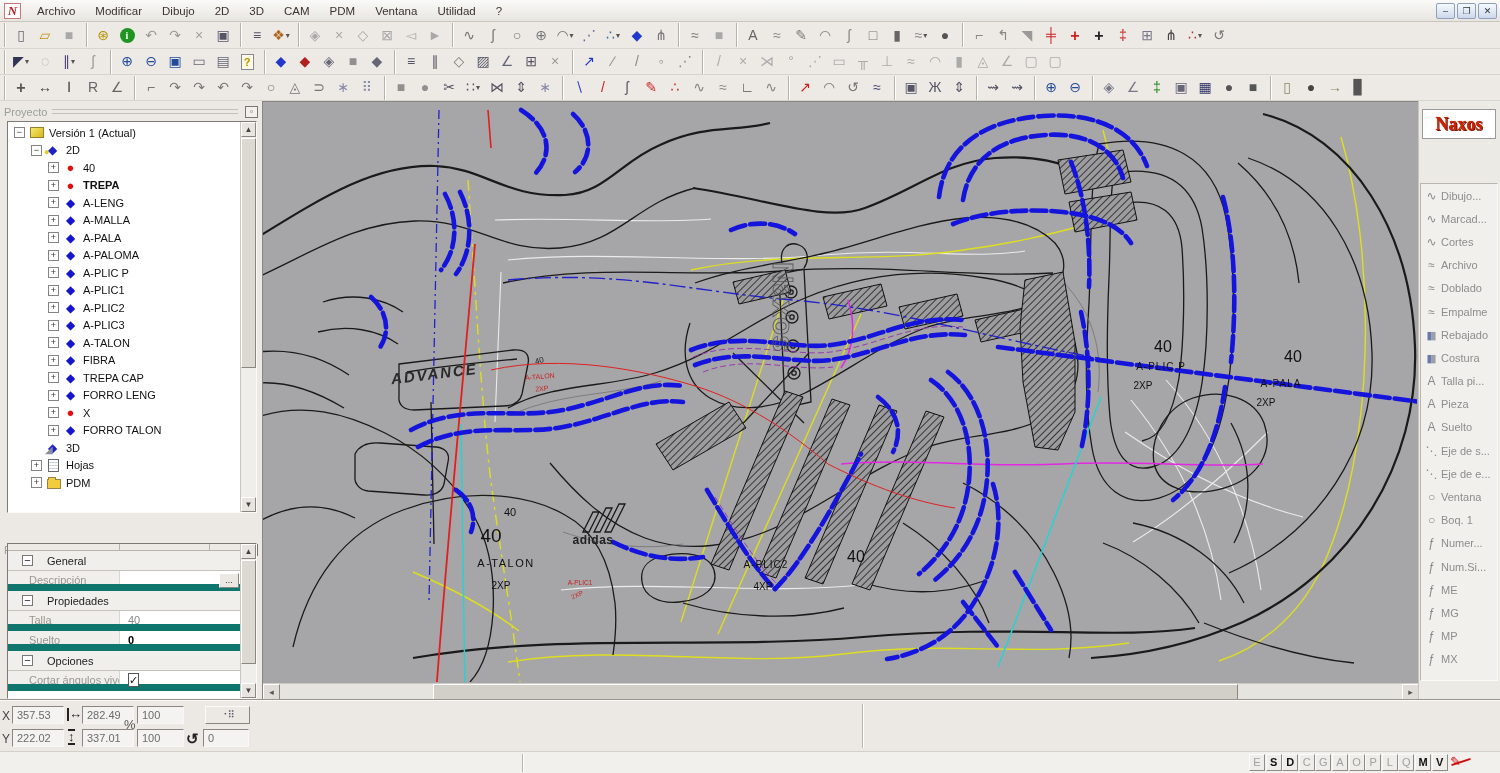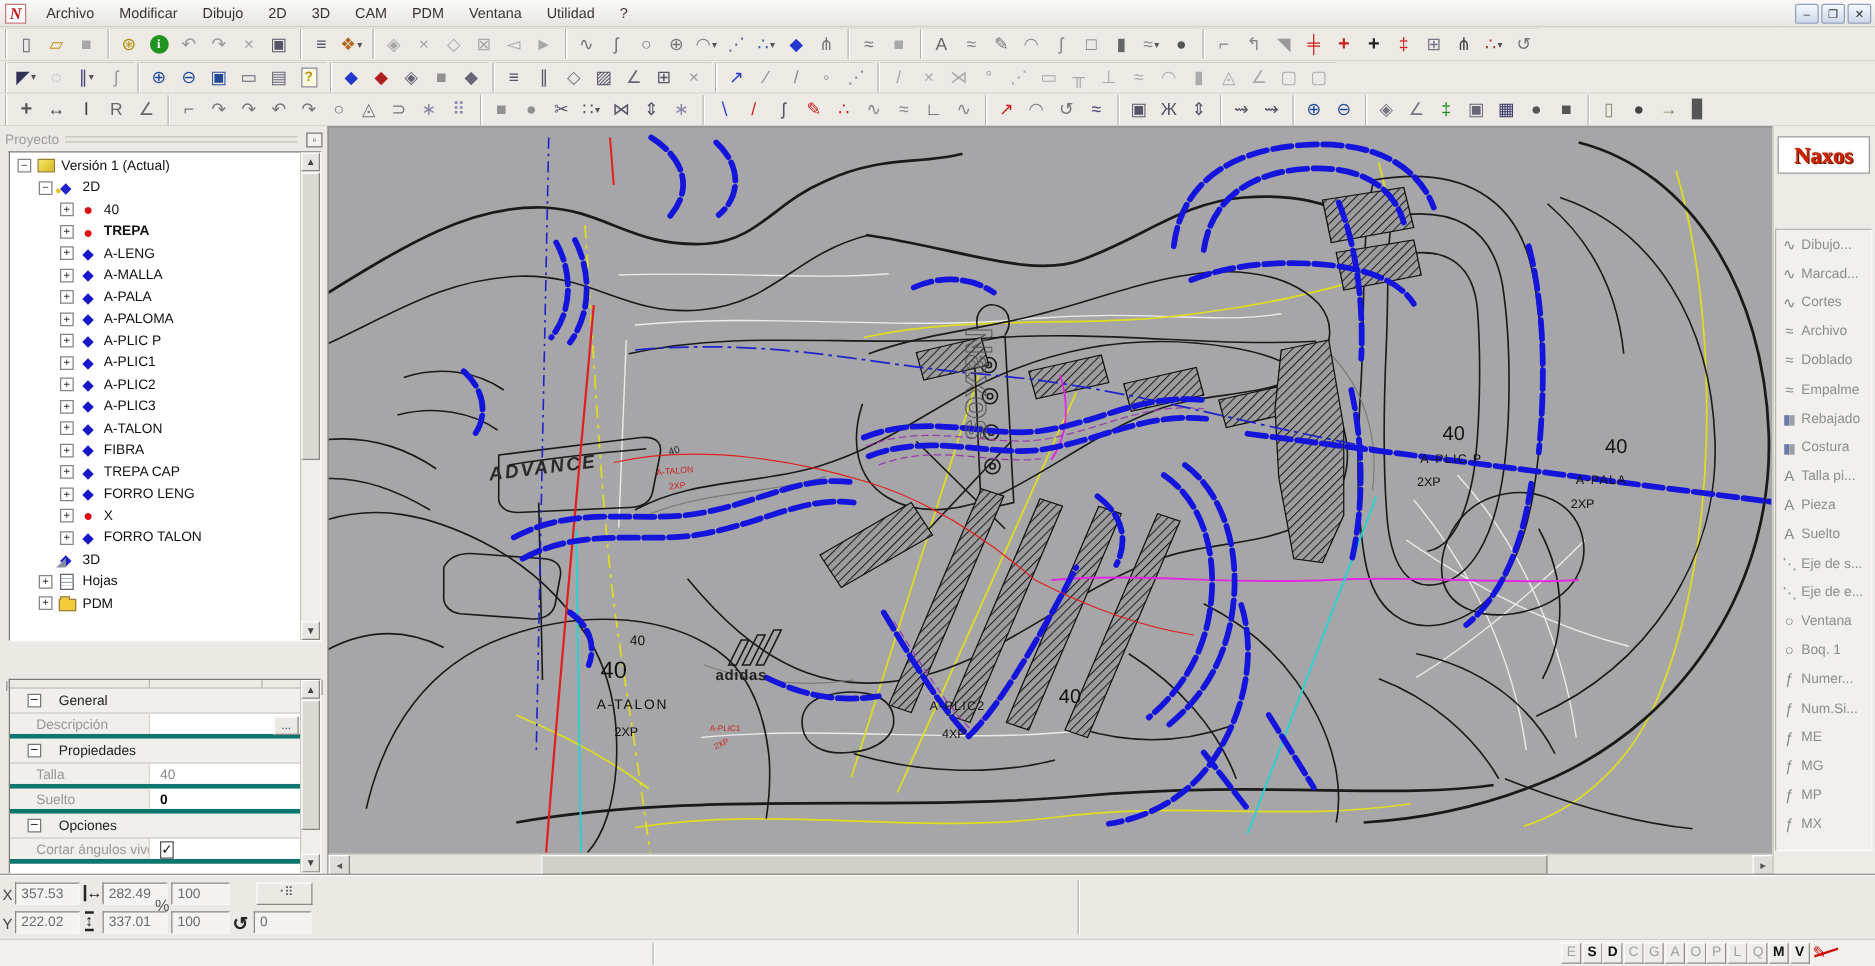--- a/index.html
+++ b/index.html
@@ -60,21 +60,21 @@
     border-color:#fff #8a8782 #8a8782 #fff;font-size:8px;text-align:center;line-height:13px;color:#444;}
   .sthumb{position:absolute;left:0;width:15px;background:#dcd9d3;border:1px solid;border-color:#fff #8a8782 #8a8782 #fff;}
   
   #prop-box{position:absolute;left:7px;top:442px;width:250px;height:156px;overflow:hidden;background:#fff;}
   #prop-grid{position:absolute;left:0;top:0;width:233px;}
   .prop-colhead{height:7px;border-bottom:1px solid #b6b3ad;background:#eceae5;display:flex;}
   .prop-colhead div{border-right:1px solid #b6b3ad;}
   .prop-group{height:20px;background:#f1efeb;border-bottom:1px solid #c6c3bd;display:flex;align-items:center;}
   .minusbox{width:11px;height:11px;border:1px solid #777;background:#fff;font-size:9px;line-height:9px;text-align:center;margin-left:5px;}
   .prop-group span{margin-left:14px;color:#222;font-size:11px;}
-  .prop-row{height:20px;border-bottom:4px solid #0f766e;display:flex;}
+  .prop-row{height:20px;border-bottom:7px solid #0f766e;display:flex;}
   .prop-label{width:112px;background:#f1efeb;color:#9a9792;padding:3px 0 0 21px;border-right:1px solid #d9d6d0;
     white-space:nowrap;overflow:hidden;}
   .prop-value{flex:1;background:#fff;padding:3px 0 0 8px;color:#888;position:relative;}
   .prop-value.boldval{color:#000;font-weight:bold;}
   .dots-btn{position:absolute;right:2px;top:2px;width:20px;height:15px;background:#ece9e4;border:1px solid;
     border-color:#fff #8a8782 #8a8782 #fff;font-size:9px;line-height:12px;text-align:center;color:#333;}
   .chk{width:14px;height:13px;border:1px solid #555;background:#fff;font-size:11px;line-height:11px;
     text-align:center;color:#111;margin-top:0px;}
   
   #canvas-area{position:absolute;left:262px;top:0;width:1156px;height:599px;background:#a6a6a8;

